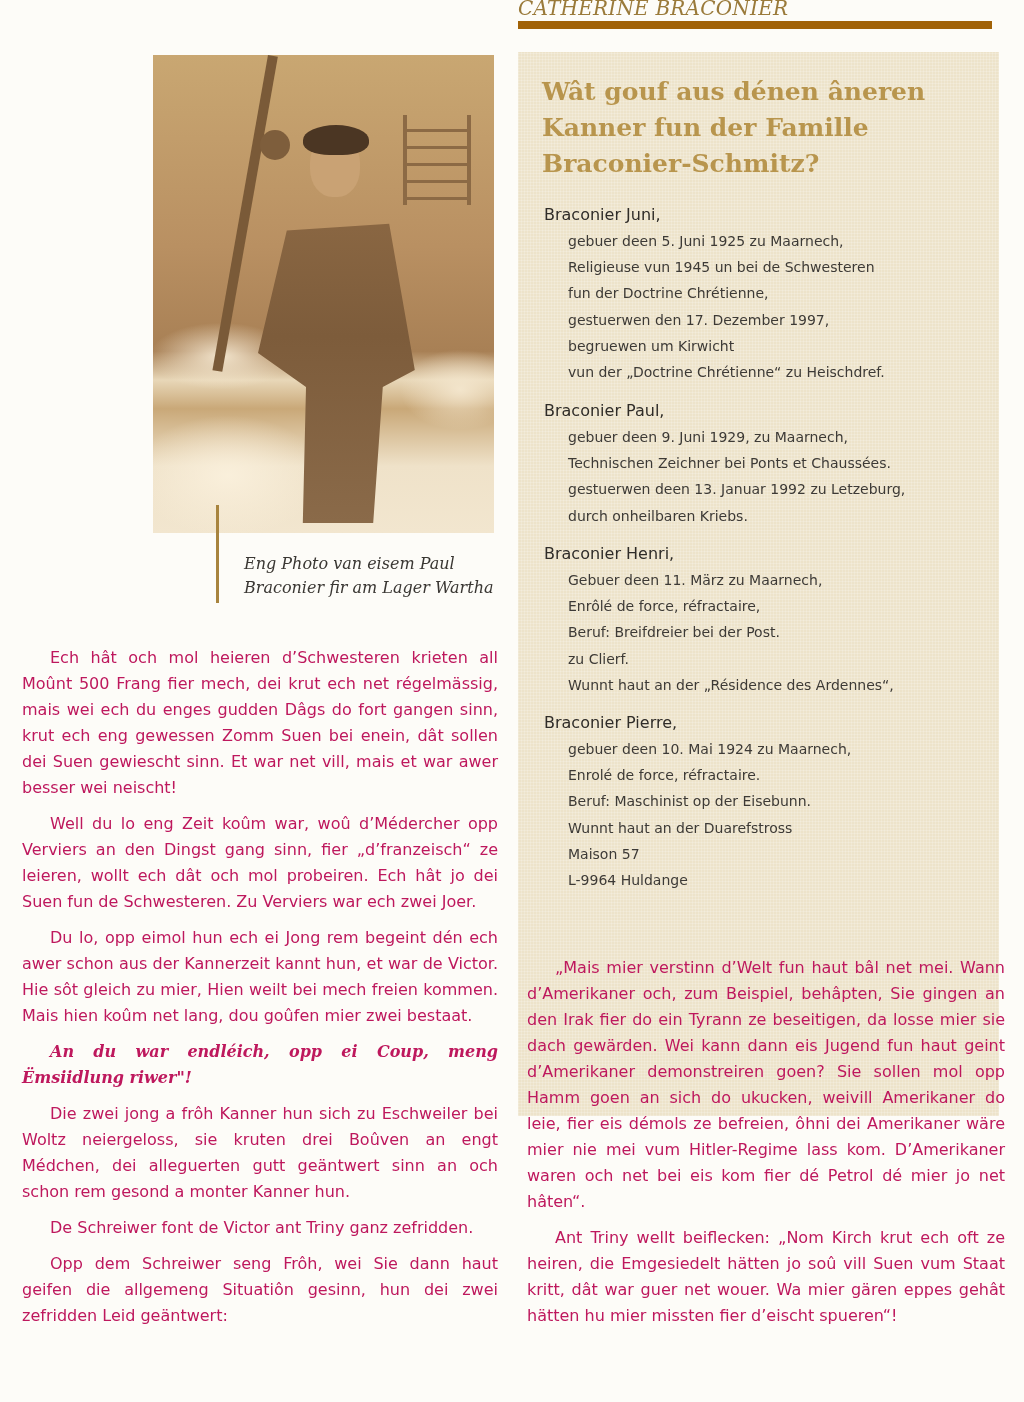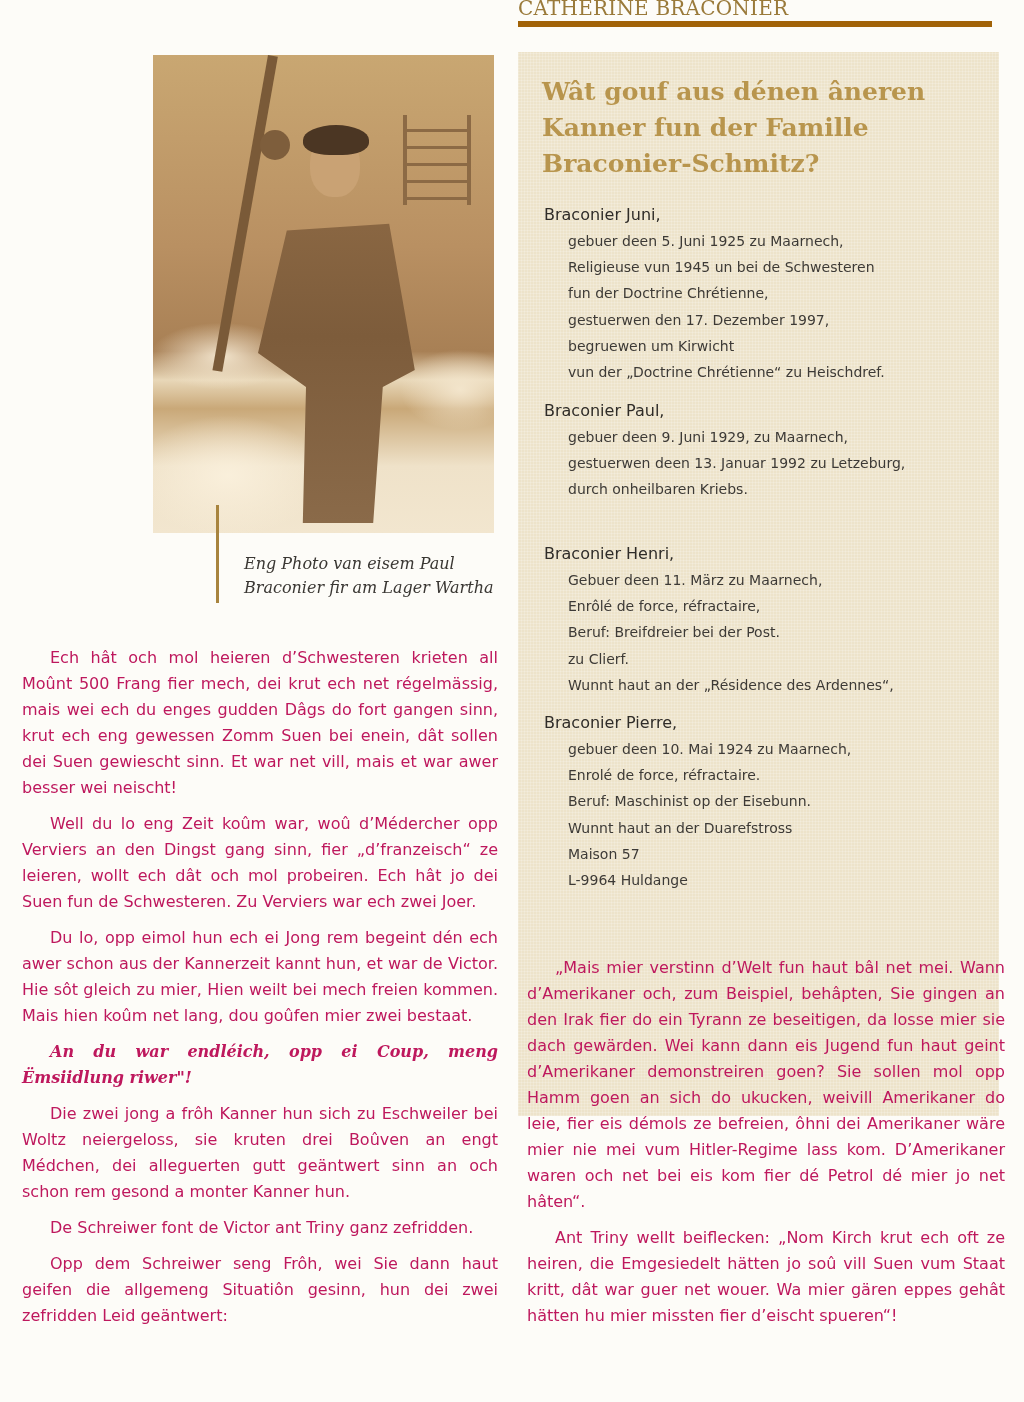--- a/index.html
+++ b/index.html
@@ -4,21 +4,22 @@
 <style>
   html, body { margin:0; padding:0; }
   body {
     width:1024px; height:1402px; position:relative; overflow:hidden;
     background:#fdfcf8;
     font-family:"DejaVu Sans", sans-serif;
     color:#3a3733;
   }
   .header {
     position:absolute; left:518px; top:0; width:474px; height:21px;
-    border-bottom:6px solid #a16207;
+    border-bottom:8px solid #a16207;
+    font-style:italic;
   }
   .header-text {
     position:absolute; left:0; top:-4px;
     font-family:"DejaVu Serif", serif; font-size:20px; letter-spacing:0.2px;
     color:#9a7a3a; white-space:nowrap;
   }
   
   .photo {
     position:absolute; left:153px; top:55px; width:341px; height:478px;
     background:
@@ -137,20 +138,21 @@
     <div class="entry-line">Religieuse vun 1945 un bei de Schwesteren</div>
     <div class="entry-line">fun der Doctrine Chrétienne,</div>
     <div class="entry-line">gestuerwen den 17. Dezember 1997,</div>
     <div class="entry-line">begruewen um Kirwicht</div>
     <div class="entry-line">vun der „Doctrine Chrétienne“ zu Heischdref.</div>
   </div>
 
   <div class="entry" style="top:346px">
     <div class="entry-name">Braconier Paul,</div>
     <div class="entry-line">gebuer deen 9. Juni 1929, zu Maarnech,</div>
+    <div class="entry-line">Technischen Zeichner bei Ponts et Chaussées.</div>
     <div class="entry-line">gestuerwen deen 13. Januar 1992 zu Letzeburg,</div>
     <div class="entry-line">durch onheilbaren Kriebs.</div>
   </div>
 
   <div class="entry" style="top:489px">
     <div class="entry-name">Braconier Henri,</div>
     <div class="entry-line">Gebuer deen 11. März zu Maarnech,</div>
     <div class="entry-line">Enrôlé de force, réfractaire,</div>
     <div class="entry-line">Beruf: Breifdreier bei der Post.</div>
     <div class="entry-line">zu Clierf.</div>

